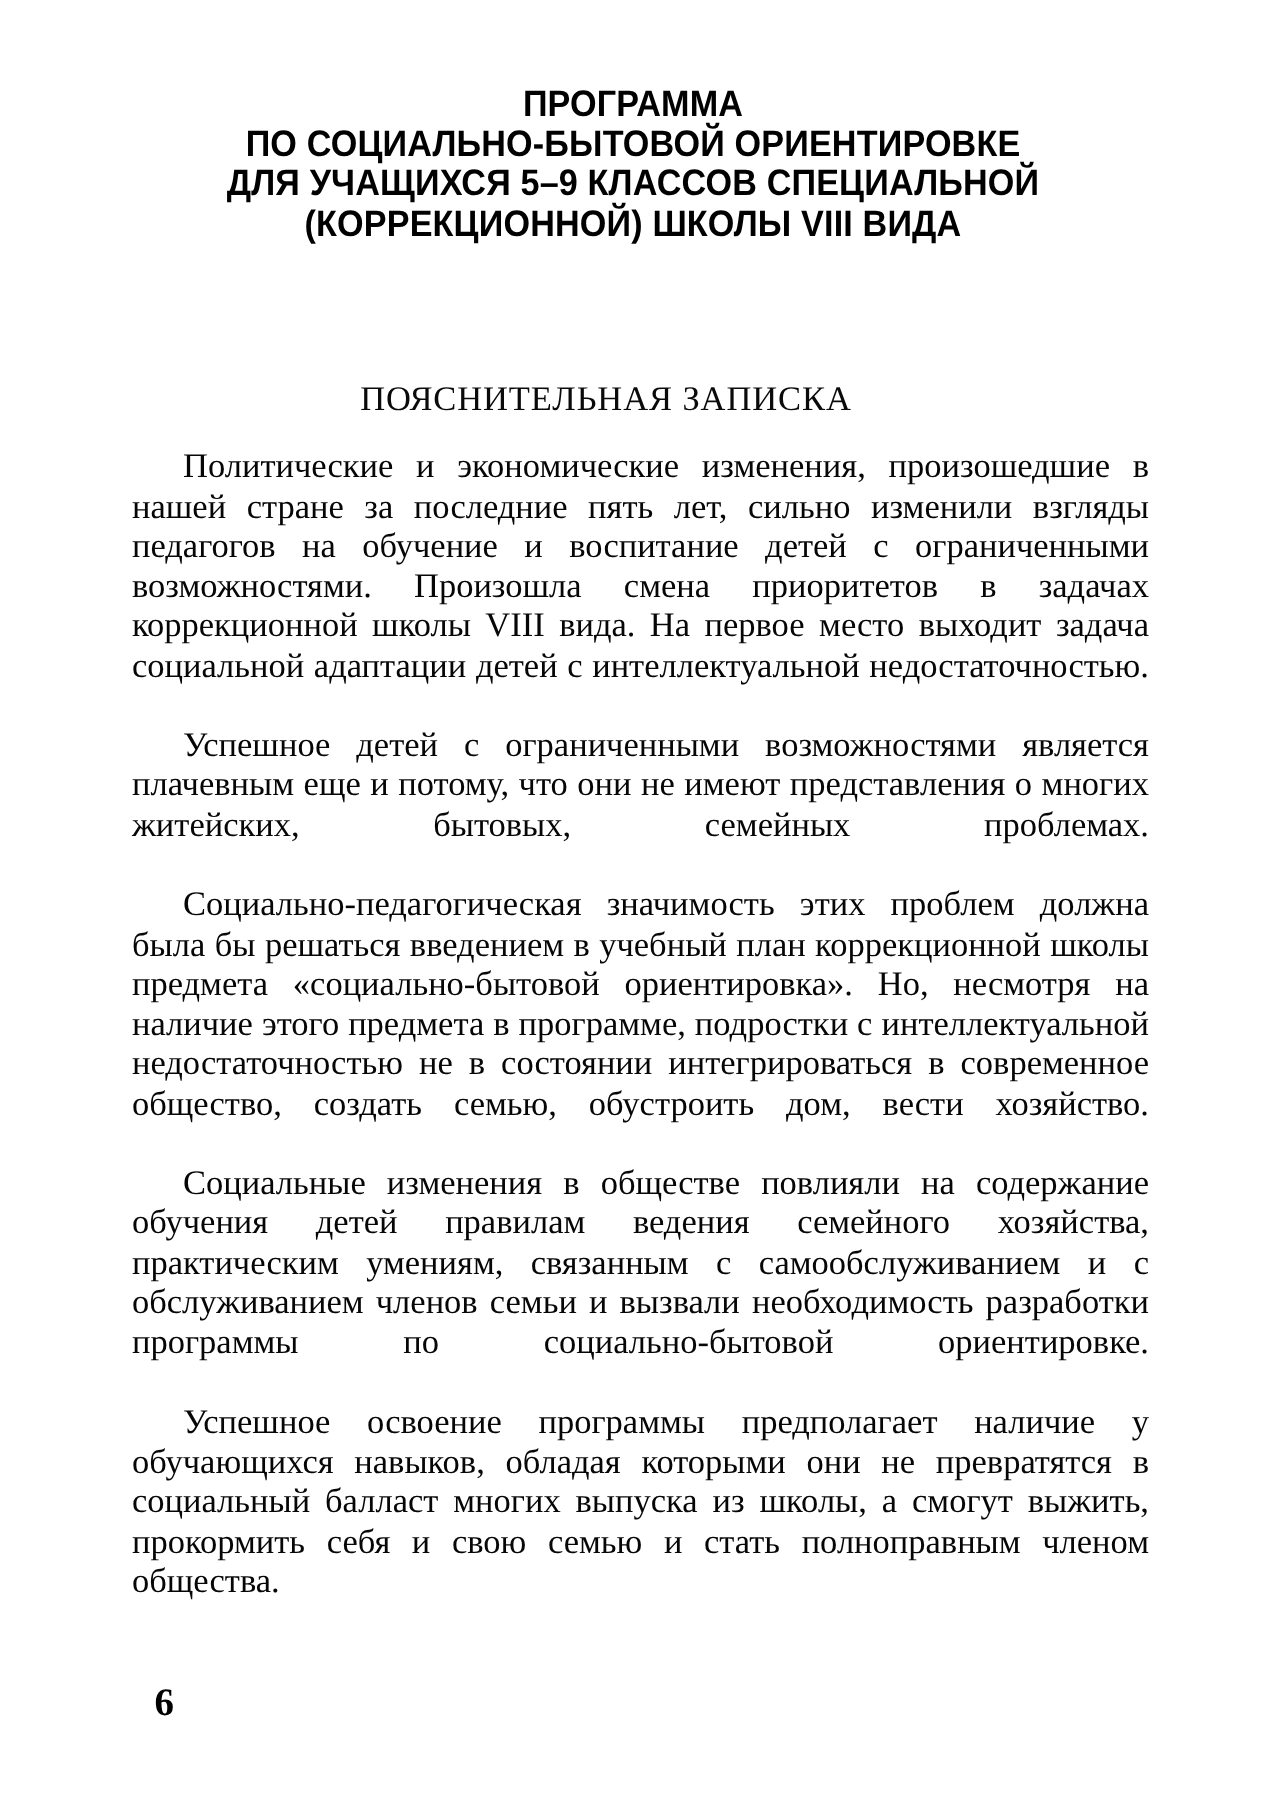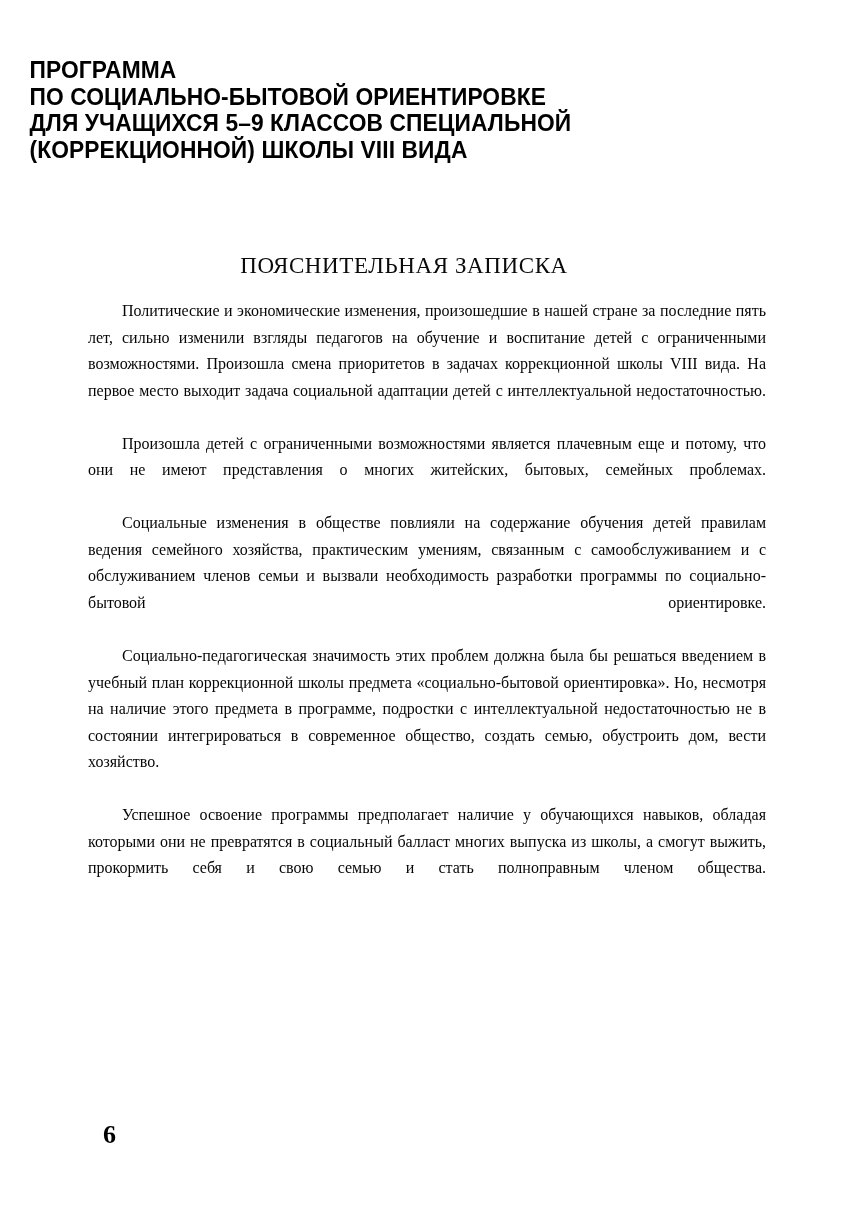--- a/index.html
+++ b/index.html
@@ -24,21 +24,21 @@
     height: 1211px;
     box-sizing: border-box;
   }
 
   
   .title-block {
     position: absolute;
     left: 0;
     top: 57px;
     width: 844px;
-    text-align: left;
+    text-align: center;
     font-family: "Liberation Sans", "DejaVu Sans", sans-serif;
     font-weight: bold;
     font-size: 24.5px;
     line-height: 26.5px;
     letter-spacing: 0.1px;
     color: #000000;
   }
   .title-line {
     display: block;
     white-space: nowrap;
@@ -63,21 +63,21 @@
 
   
   .body-text {
     position: absolute;
     left: 88px;
     top: 298px;
     width: 678px;
     text-align: justify;
     text-justify: inter-word;
     font-family: "Liberation Serif", "DejaVu Serif", serif;
-    font-size: 16px;
+    font-size: 23px;
     line-height: 26.55px;
     color: #060606;
     hyphens: manual;
   }
   .body-text p {
     margin: 0;
     padding: 0;
     text-indent: 34px;
     text-align: justify;
   }
@@ -112,21 +112,21 @@
     <span class="title-line">ПРОГРАММА</span>
     <span class="title-line">ПО СОЦИАЛЬНО-БЫТОВОЙ ОРИЕНТИРОВКЕ</span>
     <span class="title-line">ДЛЯ УЧАЩИХСЯ 5–9 КЛАССОВ СПЕЦИАЛЬНОЙ</span>
     <span class="title-line">(КОРРЕКЦИОННОЙ) ШКОЛЫ VIII ВИДА</span>
   </div>
 
   <div class="section-heading">ПОЯСНИТЕЛЬНАЯ ЗАПИСКА</div>
 
   <div class="body-text">
     <p>Политические и экономические изменения, произошедшие в нашей стране за последние пять лет, сильно изменили взгляды педагогов на обучение и воспитание детей с ограниченными возможностями. Произошла смена приоритетов в задачах коррекционной школы VIII вида. На первое место выходит задача социальной адаптации детей с интеллектуальной недостаточностью.</p>
-    <p>Произошла детей с ограниченными возможностями является плачевным еще и потому, что они не имеют представления о многих житейских, бытовых, семейных проблемах.</p>
+    <p>Успешное детей с ограниченными возможностями является плачевным еще и потому, что они не имеют представления о многих житейских, бытовых, семейных проблемах.</p>
+    <p>Социально-педагогическая значимость этих проблем должна была бы решаться введением в учебный план коррекционной школы предмета «социально-бытовой ориентировка». Но, несмотря на наличие этого предмета в программе, подростки с интеллектуальной недостаточностью не в состоянии интегрироваться в современное общество, создать семью, обустроить дом, вести хозяйство.</p>
     <p>Социальные изменения в обществе повлияли на содержание обучения детей правилам ведения семейного хозяйства, практическим умениям, связанным с самообслуживанием и с обслуживанием членов семьи и вызвали необходимость разработки программы по социально-бытовой ориентировке.</p>
-    <p>Социально-педагогическая значимость этих проблем должна была бы решаться введением в учебный план коррекционной школы предмета «социально-бытовой ориентировка». Но, несмотря на наличие этого предмета в программе, подростки с интеллектуальной недостаточностью не в состоянии интегрироваться в современное общество, создать семью, обустроить дом, вести хозяйство.</p>
     <p>Успешное освоение программы предполагает наличие у обучающихся навыков, обладая которыми они не превратятся в социальный балласт многих выпуска из школы, а смогут выжить, прокормить себя и свою семью и стать полноправным членом общества.</p>
   </div>
 
   <div class="page-number">6</div>
 
 </div>
 
 </body></html>

